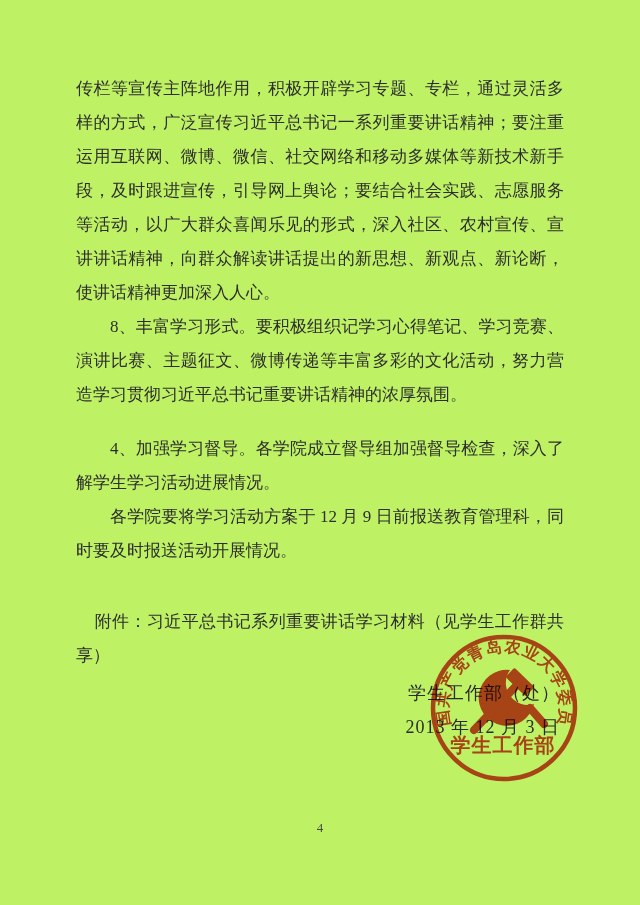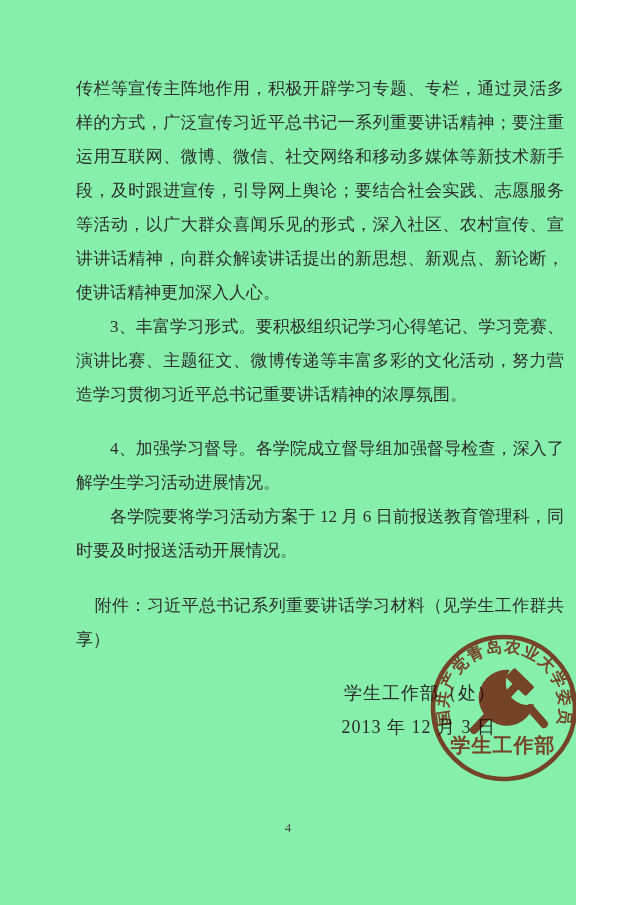--- a/index.html
+++ b/index.html
@@ -1,39 +1,39 @@
 <!DOCTYPE html>
 <html style="--seal-color: #dd3726;"><head>
 <meta charset="utf-8">
 <style>
   html, body { margin: 0; padding: 0; background: #ffffff; }
   .page {
     position: relative;
-    width: 576px;
+    width: 640px;
     height: 905px;
-    background: #86efac;
+    background: #bef264;
     overflow: hidden;
     font-family: "Liberation Serif", "DejaVu Serif", serif;
     color: #2e2e2e;
   }
   .body-text {
     position: absolute;
     left: 76px;
     top: 72px;
     width: 488px;
     font-size: 17px;
     line-height: 34px;
     color: #2e2e2e;
   }
   .para {
     margin: 0;
     text-align: justify;
     word-break: break-all;
   }
-  .para.space-before { margin-top: 21px; }
+  .para.space-before { margin-top: 37px; }
   .signature {
     position: absolute;
     top: 676px;
     right: 80px;
     text-align: right;
     font-size: 18px;
     line-height: 34px;
     color: #2b2b2b;
     letter-spacing: 1px;
     white-space: nowrap;
@@ -72,23 +72,23 @@
     color: #4a4a4a;
   }
 </style>
 </head>
 <body>
 
 <div class="page">
 
   <div class="body-text">
       <p class="para" style="text-indent: 0em;">传栏等宣传主阵地作用，积极开辟学习专题、专栏，通过灵活多样的方式，广泛宣传习近平总书记一系列重要讲话精神；要注重运用互联网、微博、微信、社交网络和移动多媒体等新技术新手段，及时跟进宣传，引导网上舆论；要结合社会实践、志愿服务等活动，以广大群众喜闻乐见的形式，深入社区、农村宣传、宣讲讲话精神，向群众解读讲话提出的新思想、新观点、新论断，使讲话精神更加深入人心。</p>
-      <p class="para" style="text-indent: 2em;">3、丰富学习形式。要积极组织记学习心得笔记、学习竞赛、演讲比赛、主题征文、微博传递等丰富多彩的文化活动，努力营造学习贯彻习近平总书记重要讲话精神的浓厚氛围。</p>
+      <p class="para" style="text-indent: 2em;">8、丰富学习形式。要积极组织记学习心得笔记、学习竞赛、演讲比赛、主题征文、微博传递等丰富多彩的文化活动，努力营造学习贯彻习近平总书记重要讲话精神的浓厚氛围。</p>
       <p class="para" style="text-indent: 2em; margin-top: 20px;">4、加强学习督导。各学院成立督导组加强督导检查，深入了解学生学习活动进展情况。</p>
-      <p class="para" style="text-indent: 2em;">各学院要将学习活动方案于 12 月 6 日前报送教育管理科，同时要及时报送活动开展情况。</p>
+      <p class="para" style="text-indent: 2em;">各学院要将学习活动方案于 12 月 9 日前报送教育管理科，同时要及时报送活动开展情况。</p>
       <p class="para space-before" style="text-indent: 1.1em;">附件：习近平总书记系列重要讲话学习材料（见学生工作群共享）</p>
     </div>
 
   <div class="signature">
     <div>学生工作部（处）</div>
     <div>2013 年 12 月 3 日</div>
   </div>
 
   <svg class="seal" viewBox="0 0 180 180" aria-hidden="true">
     <circle cx="90" cy="90" r="71" fill="none" stroke="currentColor" stroke-width="4.5"></circle>

